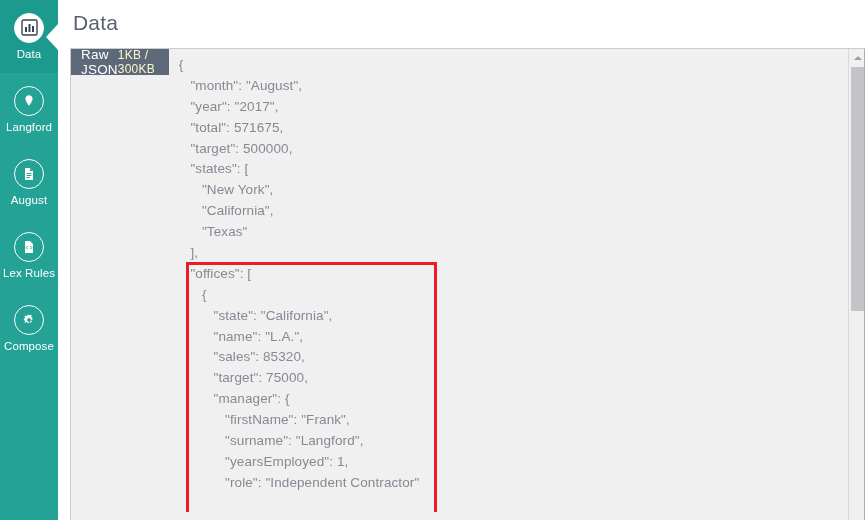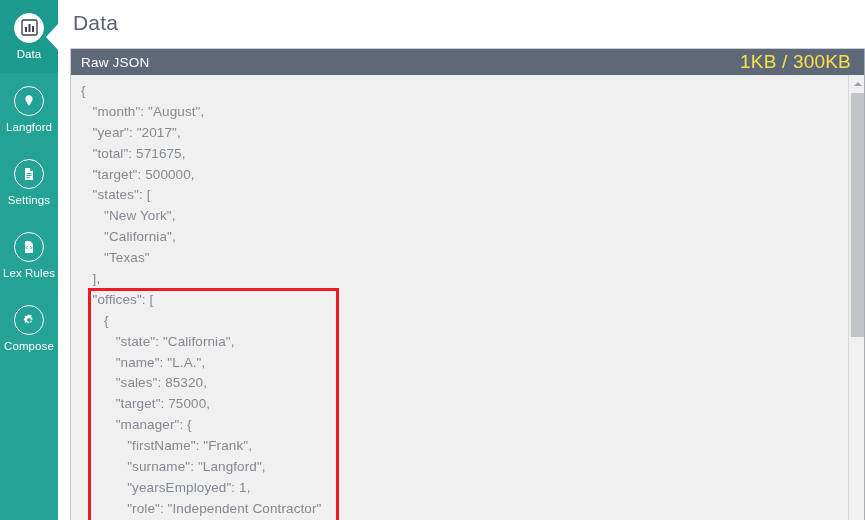--- a/index.html
+++ b/index.html
@@ -90,41 +90,41 @@
   .panel {
     position: absolute;
     left: 12px;
     top: 48px;
     right: 0px;
     bottom: 0px;
     border: 1px solid #c9ccd2;
     border-right: none;
     border-bottom: none;
     display: flex;
-    flex-direction: column;
+    flex-direction: row;
     background: #f0f0f0;
     justify-content: space-between;
   }
   .panel-header {
     height: 26px;
     background: #5d6879;
     display: flex;
     align-items: center;
     justify-content: space-between;
     padding: 0 10px 0 10px;
     flex: 0 0 26px;
   }
   .panel-title {
     color: #ffffff;
     font-size: 13.5px;
     letter-spacing: 0.2px;
   }
   .panel-size {
-    color: #fde047;
-    font-size: 19px;
+    color: #fef9c3;
+    font-size: 12px;
     letter-spacing: 0.2px;
     padding-right: 4px;
   }
 
   .panel-body {
     flex: 1 1 auto;
     position: relative;
     background: #f0f0f0;
     overflow: hidden;
   }
@@ -224,21 +224,21 @@
     <div class="nav-item">
       <span class="nav-icon">
         <svg width="16" height="16" viewBox="0 0 16 16">
           <path d="M4 2h5l3 3v9H4z" fill="#ffffff"></path>
           <path d="M9 2v3h3" fill="#23a295"></path>
           <rect x="5.6" y="7" width="4.8" height="1" fill="#23a295"></rect>
           <rect x="5.6" y="9" width="4.8" height="1" fill="#23a295"></rect>
           <rect x="5.6" y="11" width="3.2" height="1" fill="#23a295"></rect>
         </svg>
       </span>
-      <span class="nav-label">Settings</span>
+      <span class="nav-label">August</span>
     </div>
 
     <div class="nav-item">
       <span class="nav-icon">
         <svg width="16" height="16" viewBox="0 0 16 16">
           <path d="M4 2h5l3 3v9H4z" fill="#ffffff"></path>
           <path d="M6.6 7.2L5.2 8.6l1.4 1.4M9.4 7.2l1.4 1.4-1.4 1.4" fill="none" stroke="#23a295" stroke-width="1"></path>
         </svg>
       </span>
       <span class="nav-label">Lex Rules</span>

